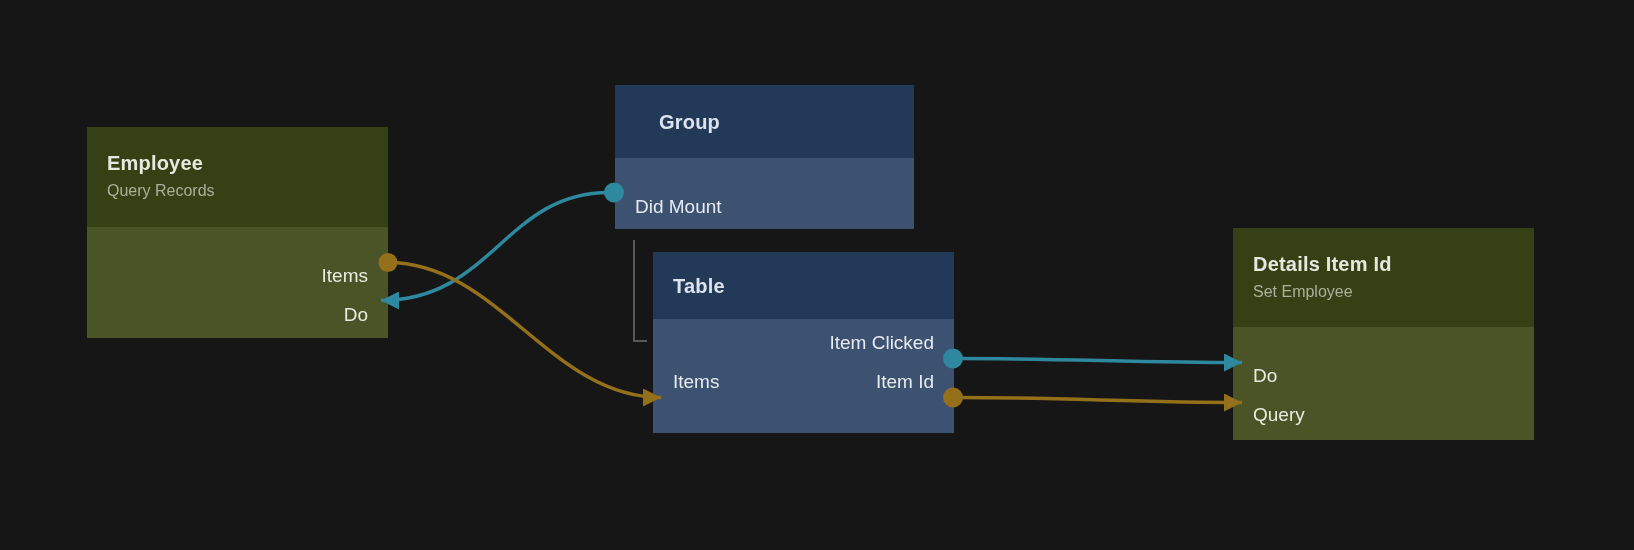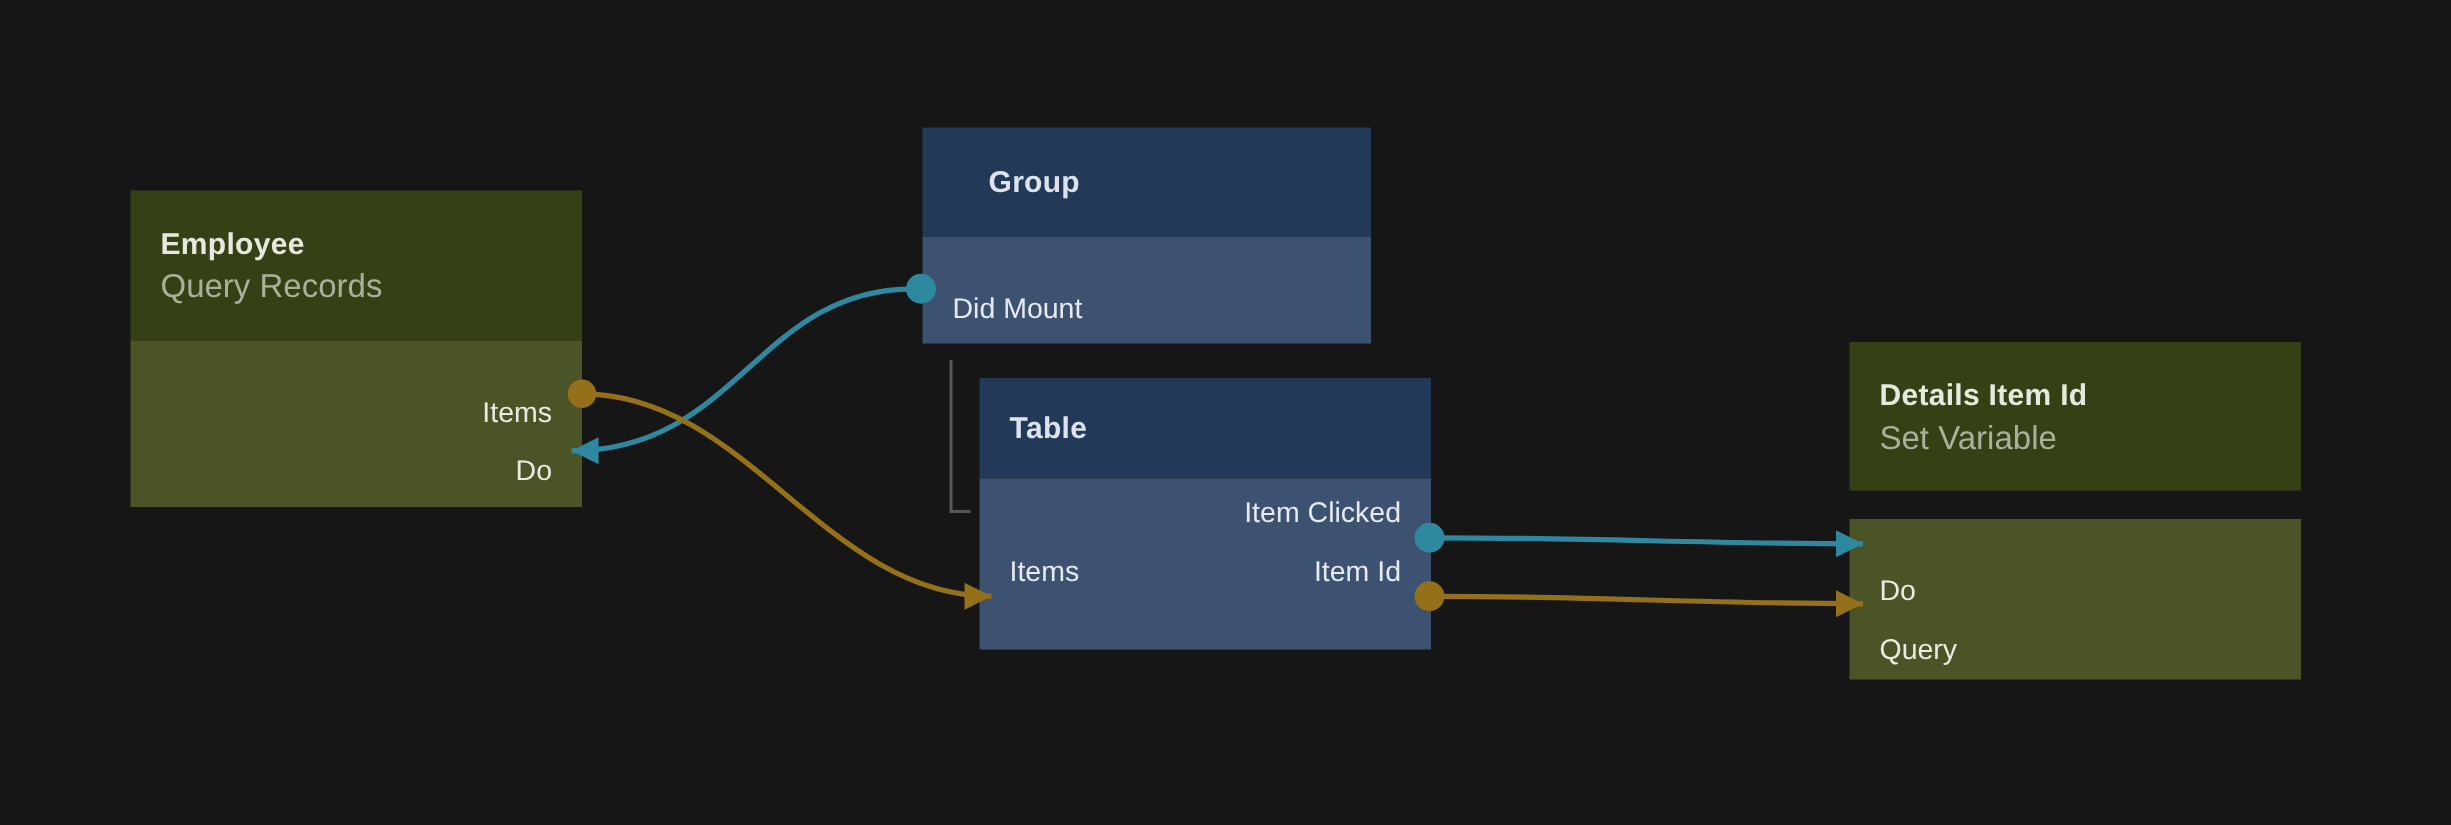--- a/index.html
+++ b/index.html
@@ -8,40 +8,40 @@
     font-family:"Liberation Sans",sans-serif;
     -webkit-font-smoothing:antialiased;
   }
   .canvas{position:relative;width:1634px;height:550px;background:#161616;}
 
   
   .node{position:absolute;display:flex;flex-direction:column;z-index:1;}
   .node-header{display:flex;flex-direction:column;justify-content:center;padding:0 20px;flex:none;}
   .node-body{flex:1;padding-top:29px;}
   .node-title{font-size:20px;font-weight:bold;line-height:28px;letter-spacing:.2px;color:#e6e9df;}
-  .node-subtitle{font-size:22px;line-height:28px;color:#a9b19d;}
+  .node-subtitle{font-size:16px;line-height:28px;color:#a9b19d;}
   .port-row{height:39px;display:flex;align-items:center;padding:0 20px;font-size:19px;color:#e9ebe2;}
   .port-row.right{justify-content:flex-end;}
   .port-row.split{justify-content:space-between;}
 
   .olive .node-header{background:#354114;}
   .olive .node-body{background:#4b5427;}
   .navy  .node-header{background:#223a58;}
   .navy  .node-body{background:#3d5270;}
   .navy  .node-title{color:#dce3ec;}
   .navy  .port-row{color:#e6eaef;}
 
   .node--employee{left:87px;  top:127px; width:301px; height:211px;justify-content:space-between;}
   .node--employee .node-header{height:100px;}
   .node--group   {left:615px; top:85px;  width:299px; height:144px;}
   .node--group .node-header{height:73px;padding-left:44px;}
   .node--table   {left:653px; top:252px; width:301px; height:181px;justify-content:space-between;}
   .node--table .node-header{height:67px;}
   .node--table .node-body{padding-top:4px;}
-  .node--details {left:1233px;top:228px; width:301px; height:212px;gap:19px;}
+  .node--details {left:1233px;top:228px; width:301px; height:212px;}
   .node--details .node-header{height:99px;}
 
   
   svg.edge-layer{position:absolute;left:0;top:0;z-index:2;pointer-events:none;}
   svg.edge-layer .hit{pointer-events:stroke;}
 </style>
 </head>
 <body>
 
 <div class="canvas">
@@ -83,21 +83,21 @@
       <div class="port-row split">
         <span>Items</span>
         <span>Item Id</span>
       </div>
     </div>
   </div>
 
   <div class="node olive node--details">
     <div class="node-header">
       <div class="node-title">Details Item Id</div>
-      <div class="node-subtitle">Set Variable</div>
+      <div class="node-subtitle">Set Employee</div>
     </div>
     <div class="node-body">
       <div class="port-row">
         <span>Do</span>
       </div>
       <div class="port-row">
         <span>Query</span>
       </div>
     </div>
   </div>

